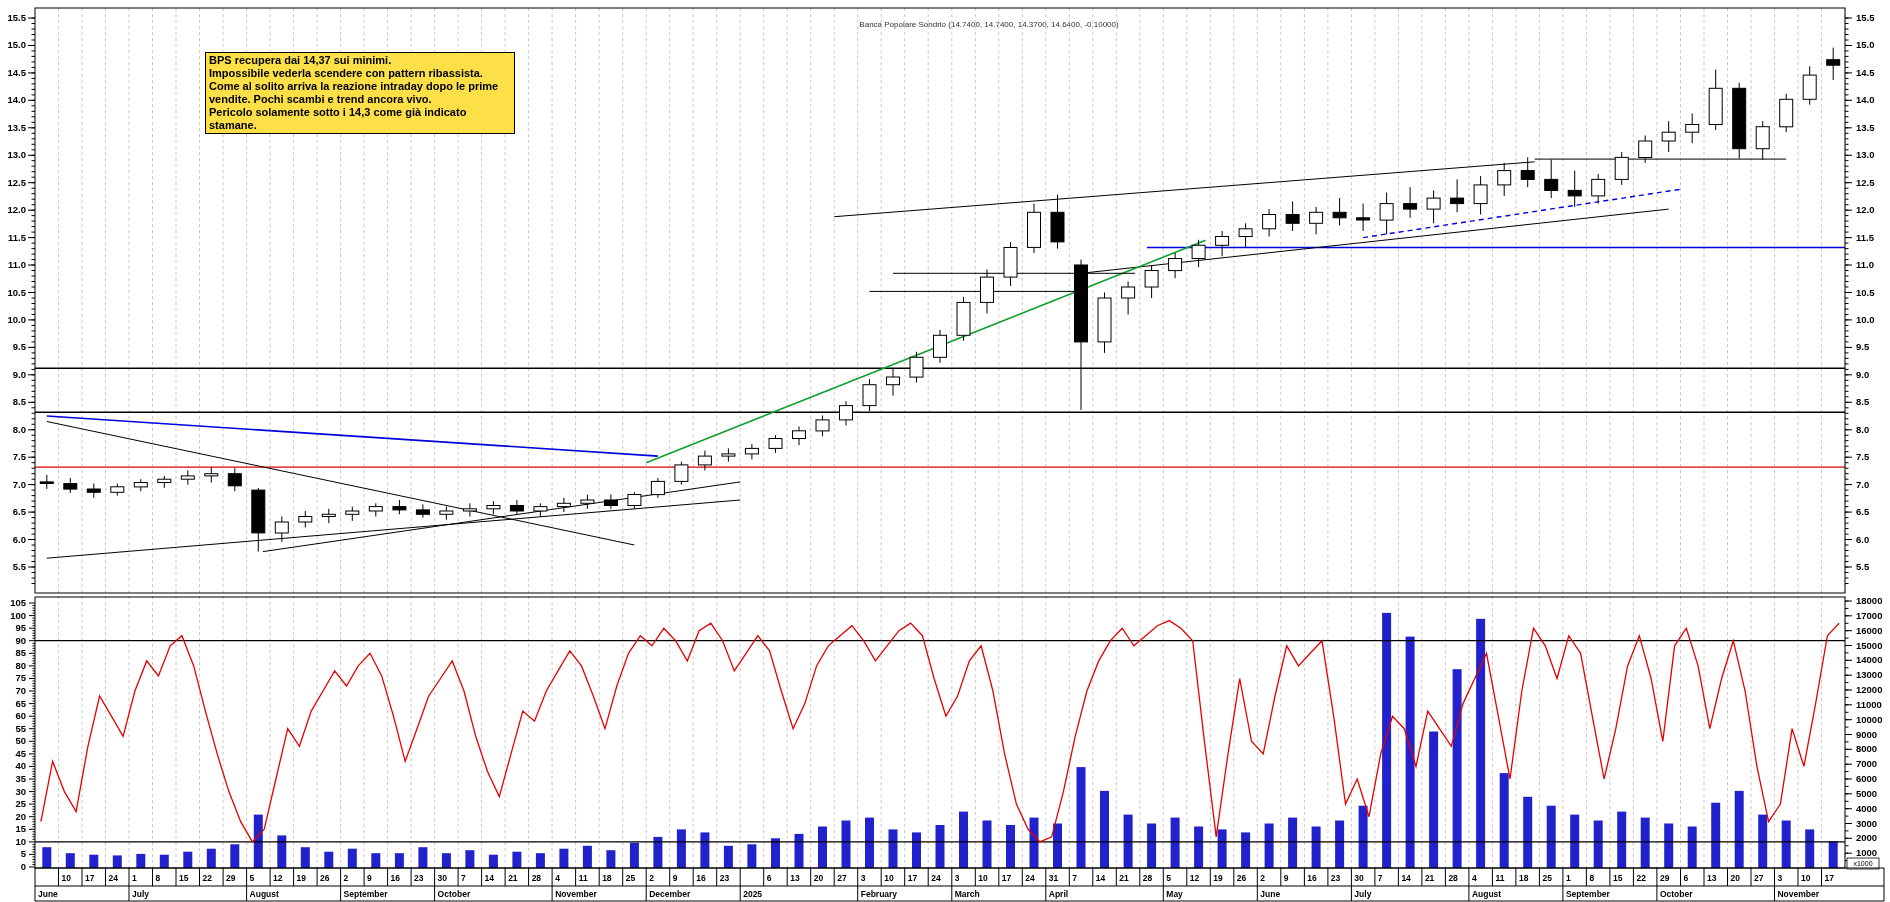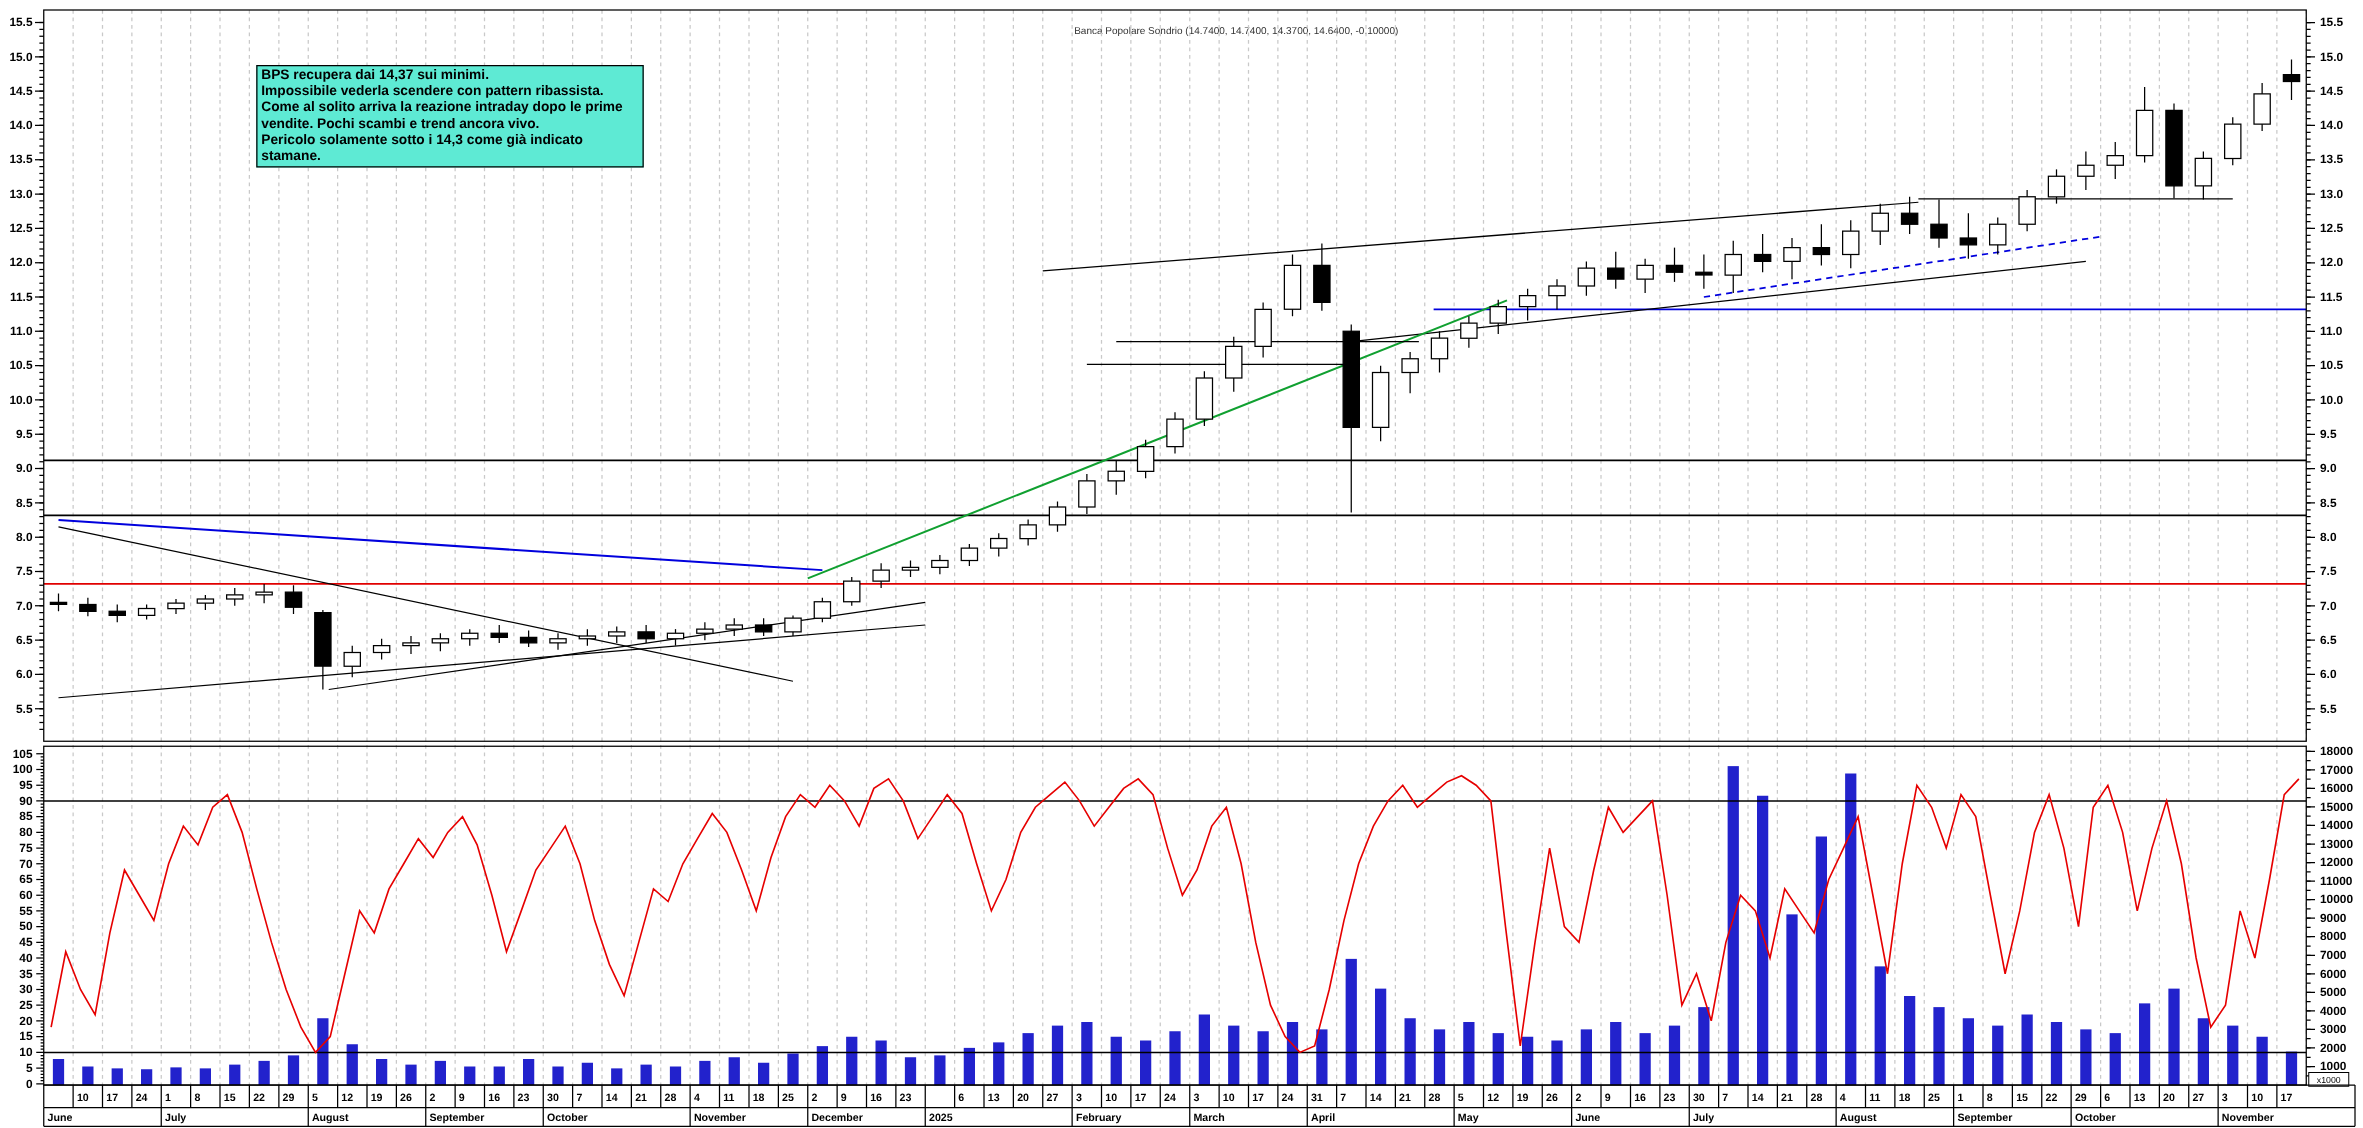--- a/index.html
+++ b/index.html
@@ -1,20 +1,20 @@
 <!DOCTYPE html>
 <html><head>
 <meta charset="utf-8">
 <style>
   html,body{margin:0;padding:0;background:#fff;}
   #root{position:relative;width:1890px;height:902px;background:#fff;overflow:hidden;
         font-family:"Liberation Sans",sans-serif;}
   #chart-title{position:absolute;left:0;top:20px;width:100%;text-align:center;
         font-size:8px;color:#333;letter-spacing:0;padding-left:44px;}
-  #note{position:absolute;left:205px;top:52px;width:302px;background:#5eead4;
+  #note{position:absolute;left:205px;top:52px;width:302px;background:#fde047;
         border:1px solid #000;padding:1px 3px;font-size:11px;font-weight:bold;
         line-height:13px;color:#000;white-space:pre-line;}
   svg text{font-family:"Liberation Sans",sans-serif;}
 </style>
 </head>
 <body>
 
 <div id="root">
   <div id="chart-title">Banca Popolare Sondrio (14.7400, 14.7400, 14.3700, 14.6400, -0.10000)</div>
   <svg id="cv" width="1890" height="902" viewBox="0 0 1890 902" style="position:absolute;left:0;top:0;">

